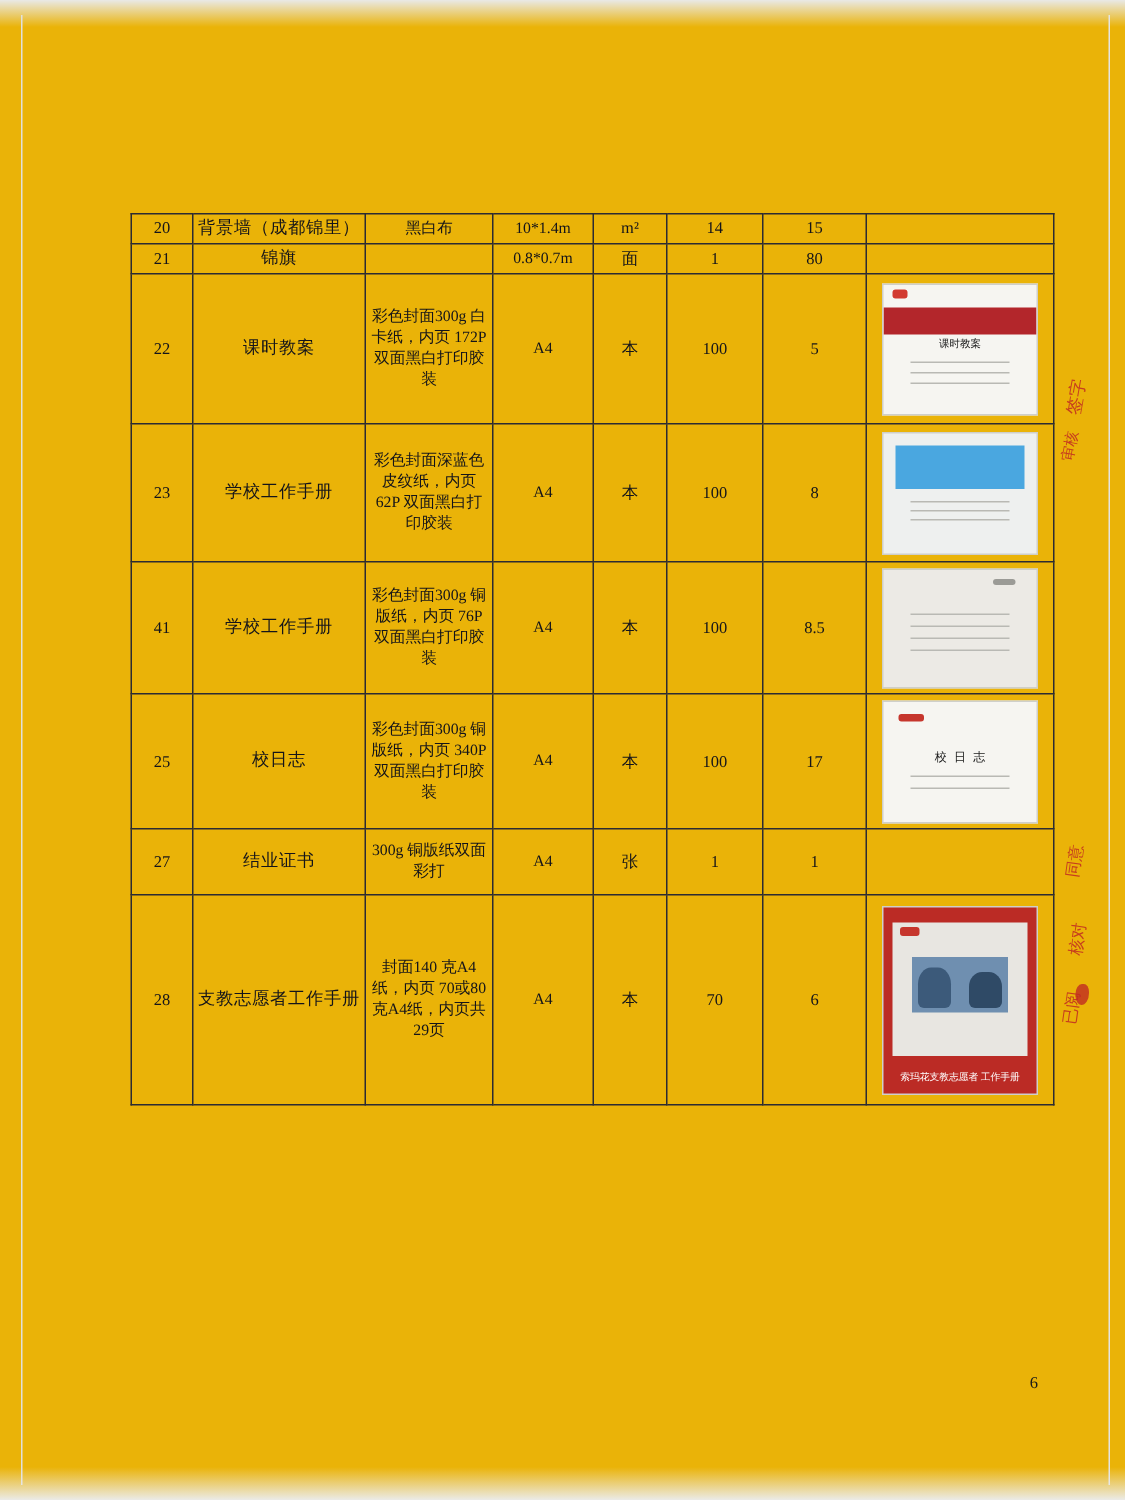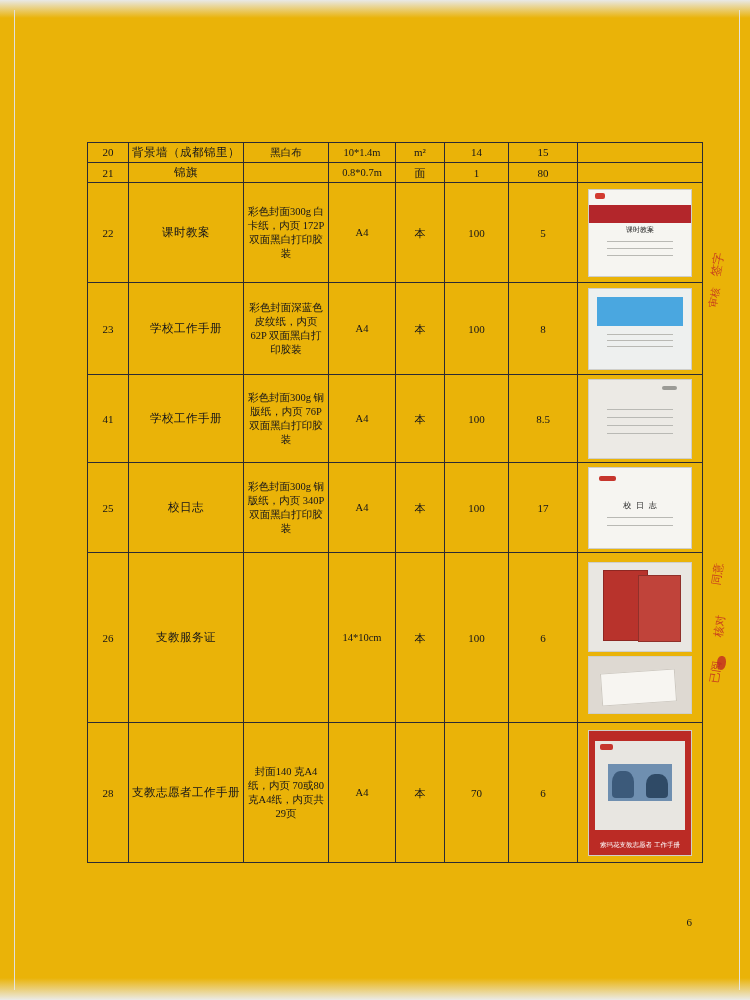--- a/index.html
+++ b/index.html
@@ -295,41 +295,31 @@
         <td class="c-img">
           <div class="thumb cover-white" style="width:102px;height:80px">
             <div class="logo-dot" style="left:10%;top:10%;width:16%;height:7%;background:#c6362d"></div>
             <div class="ttl" style="top:42%;font-size:8px">校 日 志</div>
             <div class="line" style="top:62%"></div>
             <div class="line" style="top:72%"></div>
           </div>
         </td>
       </tr>
 
-      <tr style="height:170px">
-        <td class="c-idx">26</td>
-        <td class="c-name"><span class="cell-name">支教服务证</span></td>
-        <td class="c-spec"></td>
-        <td class="c-size">14*10cm</td>
-        <td class="c-unit">本</td>
-        <td class="c-qty">100</td>
-        <td class="c-price">6</td>
-        <td class="c-img">
-          <div class="thumb cover-red" style="width:102px;height:88px;margin-bottom:4px">
-            <div class="red-book"></div>
-            <div class="red-book2"></div>
-          </div>
-          <div class="thumb" style="width:102px;height:56px">
-            <div class="photo-hand">
-              <div class="paper"></div>
-            </div>
-          </div>
-        </td>
-      </tr>
-
+
+      <tr style="height:44px">
+        <td class="c-idx">27</td>
+        <td class="c-name"><span class="cell-name">结业证书</span></td>
+        <td class="c-spec">300g 铜版纸双面彩打</td>
+        <td class="c-size">A4</td>
+        <td class="c-unit">张</td>
+        <td class="c-qty">1</td>
+        <td class="c-price">1</td>
+        <td class="c-img"></td>
+      </tr>
 
       <tr style="height:140px">
         <td class="c-idx">28</td>
         <td class="c-name"><span class="cell-name">支教志愿者工作手册</span></td>
         <td class="c-spec">封面140 克A4纸，内页 70或80 克A4纸，内页共29页</td>
         <td class="c-size">A4</td>
         <td class="c-unit">本</td>
         <td class="c-qty">70</td>
         <td class="c-price">6</td>
         <td class="c-img">

